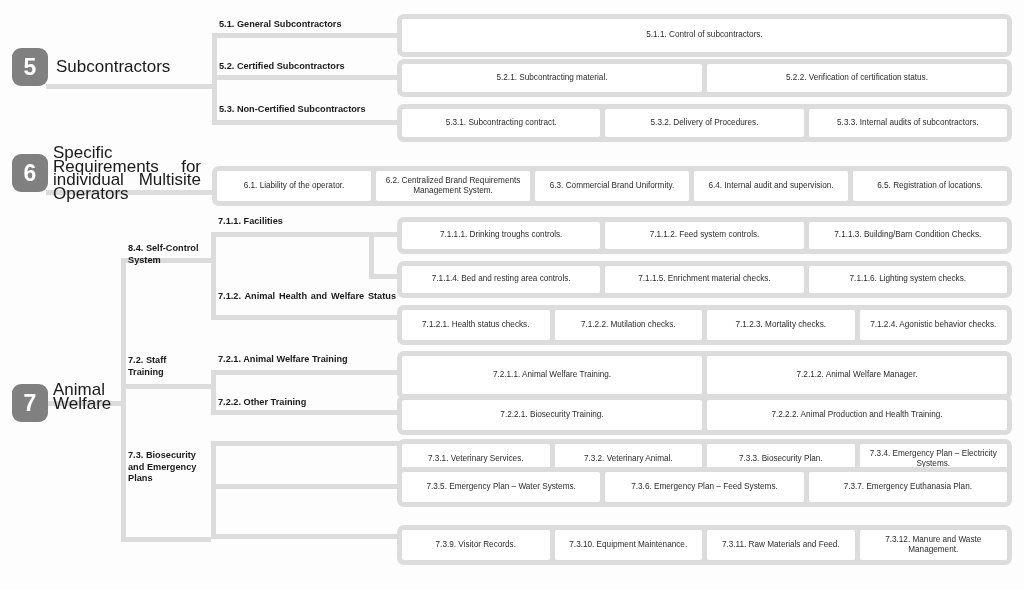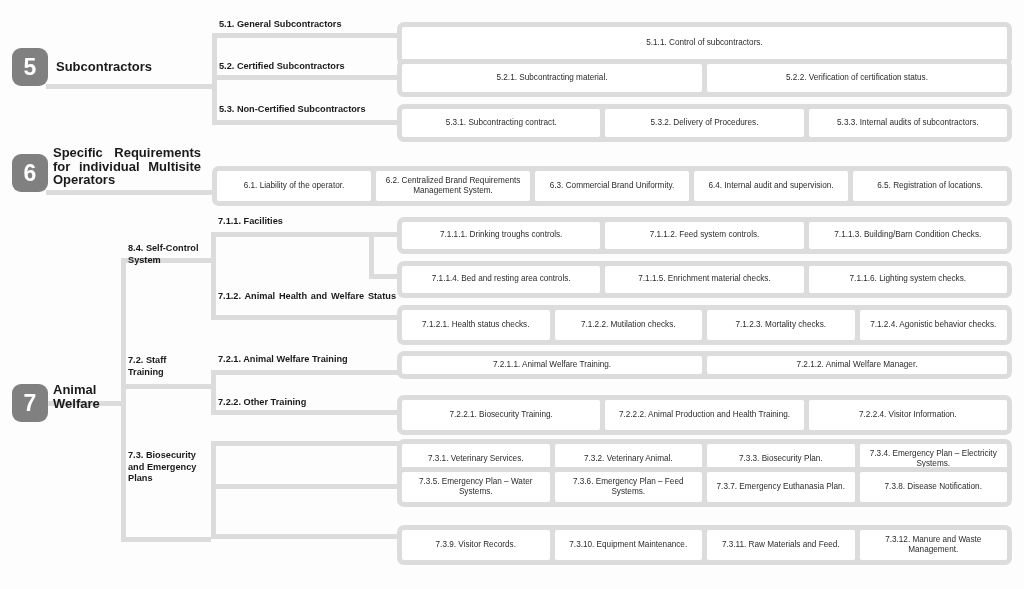--- a/index.html
+++ b/index.html
@@ -21,22 +21,22 @@
     font-size:23px;font-weight:bold;
     display:flex;align-items:center;justify-content:center;
     letter-spacing:0px;
     z-index:5;
   }
 
   
   .l1title{
     position:absolute;
     color:#1a1a1a;
-    font-size:13px;
-    font-weight:bold;
+    font-size:17px;
+    font-weight:normal;
     line-height:13.5px;
     z-index:5;
   }
   .l1title.justify{text-align:justify;}
   .l1title.justify::after{content:"";display:inline-block;width:100%;}
 
   
   .nodelabel{
     position:absolute;
     color:#1a1a1a;
@@ -90,21 +90,21 @@
   <div class="ln" style="left:212px;top:35px;width:5px;height:90px;"></div>
 
   <div class="ln" style="left:212px;top:33px;width:188px;height:5px;"></div>
   <div class="ln" style="left:212px;top:75px;width:188px;height:5px;"></div>
   <div class="ln" style="left:212px;top:120px;width:188px;height:5px;"></div>
 
   <div class="nodelabel" style="left:219px;top:19px;width:175px;">5.1. General Subcontractors</div>
   <div class="nodelabel" style="left:219px;top:61px;width:175px;">5.2. Certified Subcontractors</div>
   <div class="nodelabel" style="left:219px;top:104px;width:185px;">5.3. Non-Certified Subcontractors</div>
 
-  <div class="group" style="left:397px;top:22px;width:615px;height:43px;">
+  <div class="group" style="left:397px;top:14px;width:615px;height:43px;">
     <div class="cell">5.1.1. Control of subcontractors.</div>
   </div>
 
   <div class="group" style="left:397px;top:59px;width:615px;height:38px;">
     <div class="cell">5.2.1. Subcontracting material.</div>
     <div class="cell">5.2.2. Verification of certification status.</div>
   </div>
 
   <div class="group" style="left:397px;top:104px;width:615px;height:38px;">
     <div class="cell">5.3.1. Subcontracting contract.</div>
@@ -170,48 +170,46 @@
     <div class="cell">7.1.2.4. Agonistic behavior checks.</div>
   </div>
 
   <div class="ln" style="left:211px;top:370px;width:5px;height:45px;"></div>
   <div class="ln" style="left:211px;top:370px;width:189px;height:5px;"></div>
   <div class="ln" style="left:211px;top:410px;width:189px;height:5px;"></div>
 
   <div class="nodelabel" style="left:218px;top:354px;width:180px;">7.2.1. Animal Welfare Training</div>
   <div class="nodelabel" style="left:218px;top:397px;width:180px;">7.2.2. Other Training</div>
 
-  <div class="group" style="left:397px;top:351px;width:615px;height:28px;">
+  <div class="group" style="left:397px;top:351px;width:615px;height:48px;">
     <div class="cell">7.2.1.1. Animal Welfare Training.</div>
     <div class="cell">7.2.1.2. Animal Welfare Manager.</div>
   </div>
 
   <div class="group" style="left:397px;top:395px;width:615px;height:40px;justify-content:flex-end;">
     <div class="cell">7.2.2.1. Biosecurity Training.</div>
     <div class="cell">7.2.2.2. Animal Production and Health Training.</div>
-    <div class="cell">7.2.2.4. Visitor Information.</div>
   </div>
 
   <div class="ln" style="left:211px;top:441px;width:5px;height:98px;"></div>
   <div class="ln" style="left:211px;top:441px;width:189px;height:5px;"></div>
   <div class="ln" style="left:211px;top:484px;width:189px;height:5px;"></div>
   <div class="ln" style="left:211px;top:534px;width:189px;height:5px;"></div>
 
   <div class="group" style="left:397px;top:439px;width:615px;height:40px;">
     <div class="cell">7.3.1. Veterinary Services.</div>
     <div class="cell">7.3.2. Veterinary Animal.</div>
     <div class="cell">7.3.3. Biosecurity Plan.</div>
     <div class="cell">7.3.4. Emergency Plan – Electricity Systems.</div>
   </div>
 
   <div class="group" style="left:397px;top:467px;width:615px;height:40px;">
     <div class="cell">7.3.5. Emergency Plan – Water Systems.</div>
     <div class="cell">7.3.6. Emergency Plan – Feed Systems.</div>
     <div class="cell">7.3.7. Emergency Euthanasia Plan.</div>
-    <div class="cell">7.3.8. Disease Notification.</div>
   </div>
 
   <div class="group" style="left:397px;top:525px;width:615px;height:40px;">
     <div class="cell">7.3.9. Visitor Records.</div>
     <div class="cell">7.3.10. Equipment Maintenance.</div>
     <div class="cell">7.3.11. Raw Materials and Feed.</div>
     <div class="cell">7.3.12. Manure and Waste Management.</div>
   </div>
 
 </div>

